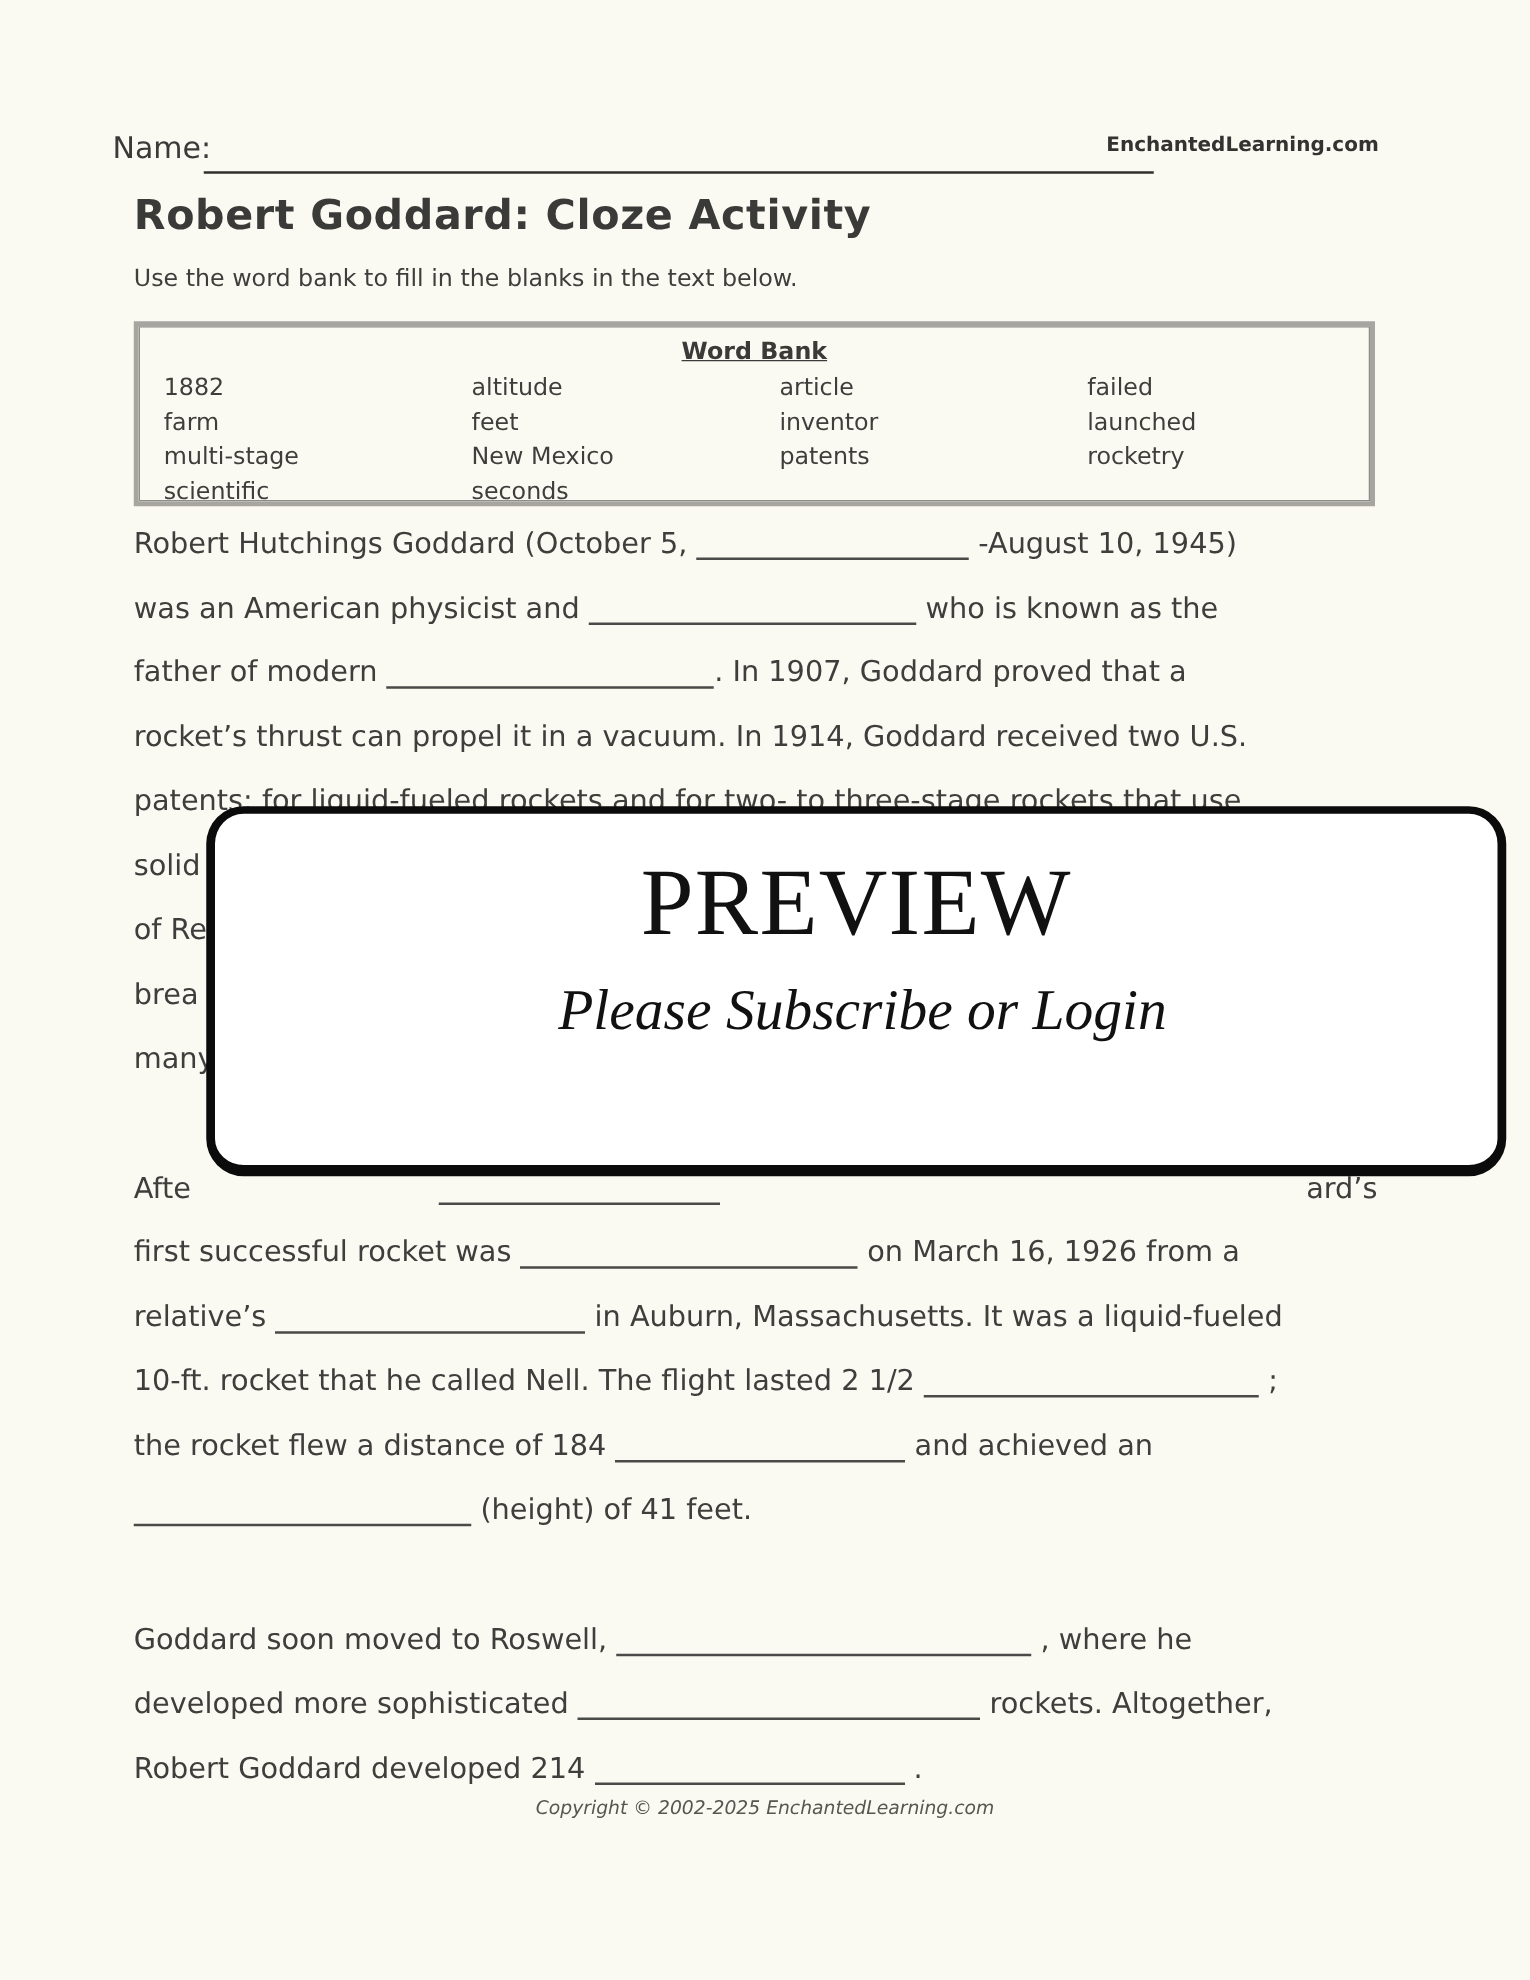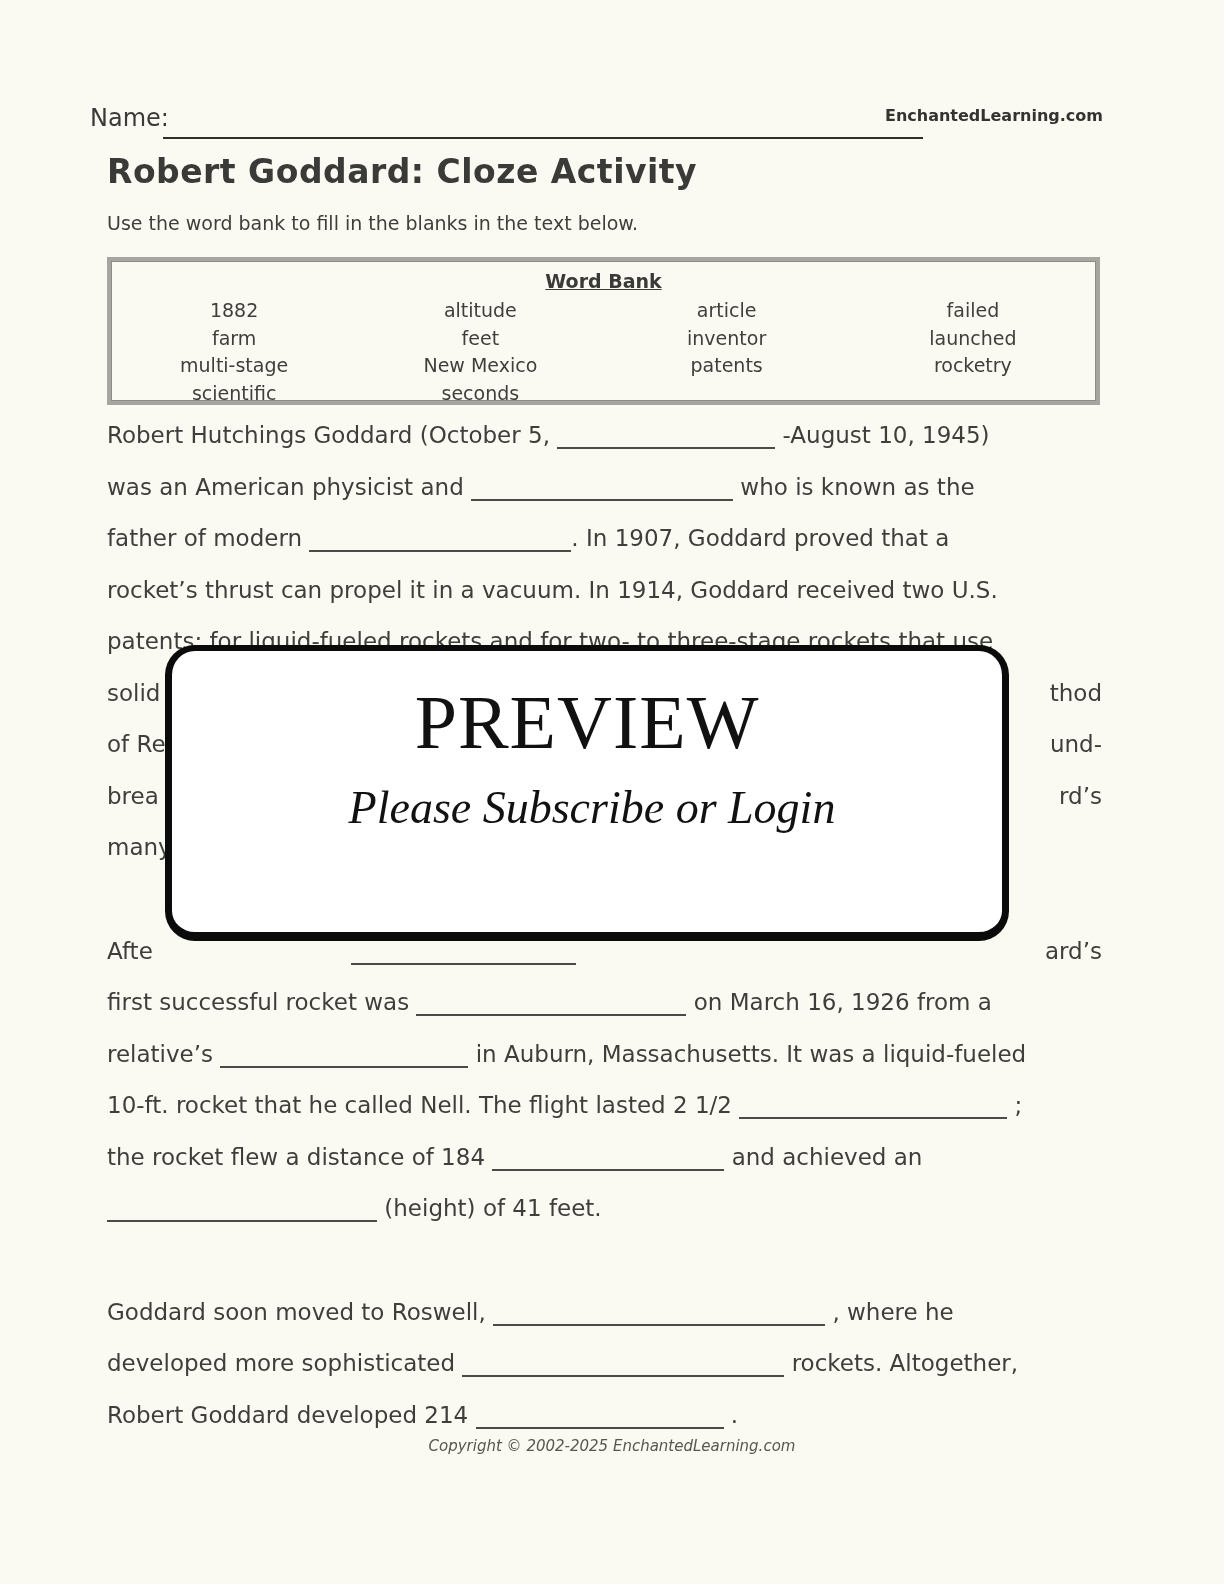--- a/index.html
+++ b/index.html
@@ -25,35 +25,35 @@
     position:absolute;left:107px;top:257px;width:993px;height:148px;
     box-sizing:border-box;border:4px solid #a6a5a0;
     box-shadow:inset 0 0 0 1px #8d8c88;
     padding-top:9px;
   }
   .wordbank-title{text-align:center;font-size:19px;font-weight:bold;text-decoration:underline;color:#3a3a38;}
   .wordbank-grid{
     display:grid;grid-template-columns:repeat(4,1fr);
     margin-top:5px;row-gap:1px;
   }
-  .wordbank-word{text-align:center;font-size:19px;line-height:26.5px;color:#3e3e3c;}
+  .wordbank-word{font-size:19px;line-height:26.5px;color:#3e3e3c;padding-left:20px;}
 
   
   .cloze{position:absolute;left:107px;top:410px;width:995px;}
   .line{height:51.5px;line-height:51.5px;font-size:23px;white-space:nowrap;color:#3e3e3c;}
   .line .frag-right{float:right;}
   .blank{
     display:inline-block;border-bottom:2px solid #4a4a48;
     vertical-align:-6px;height:0;
   }
   .pgap{height:52px;}
 
   
   .preview-overlay{
-    position:absolute;left:165px;top:645px;width:844px;height:296px;
+    position:absolute;left:165px;top:645px;width:1040px;height:296px;
     box-sizing:border-box;
     background:#ffffff;
     border:6px solid #0b0b0b;border-bottom-width:9px;border-left-width:7px;border-right-width:7px;
     border-radius:30px;
     text-align:center;
     font-family:"Liberation Serif",serif;
     color:#111111;
   }
   .preview-title{margin-top:30px;font-size:76px;letter-spacing:1px;line-height:1.1;}
   .preview-subtitle{margin-top:16px;font-size:46px;font-style:italic;margin-left:10px;}

